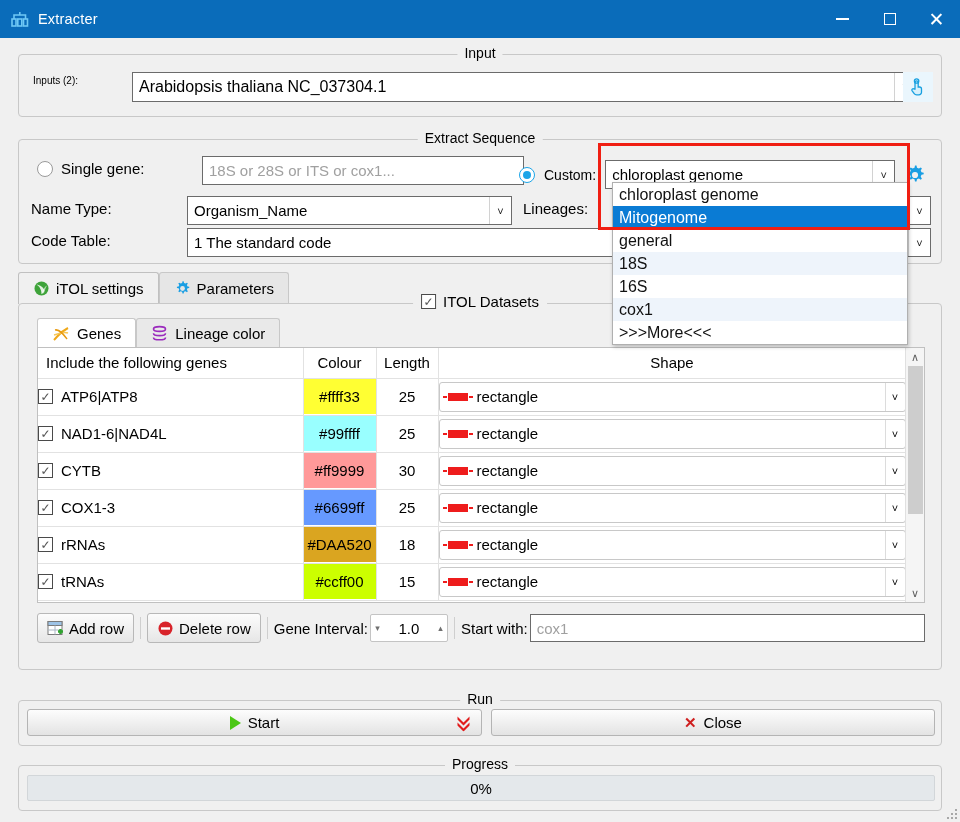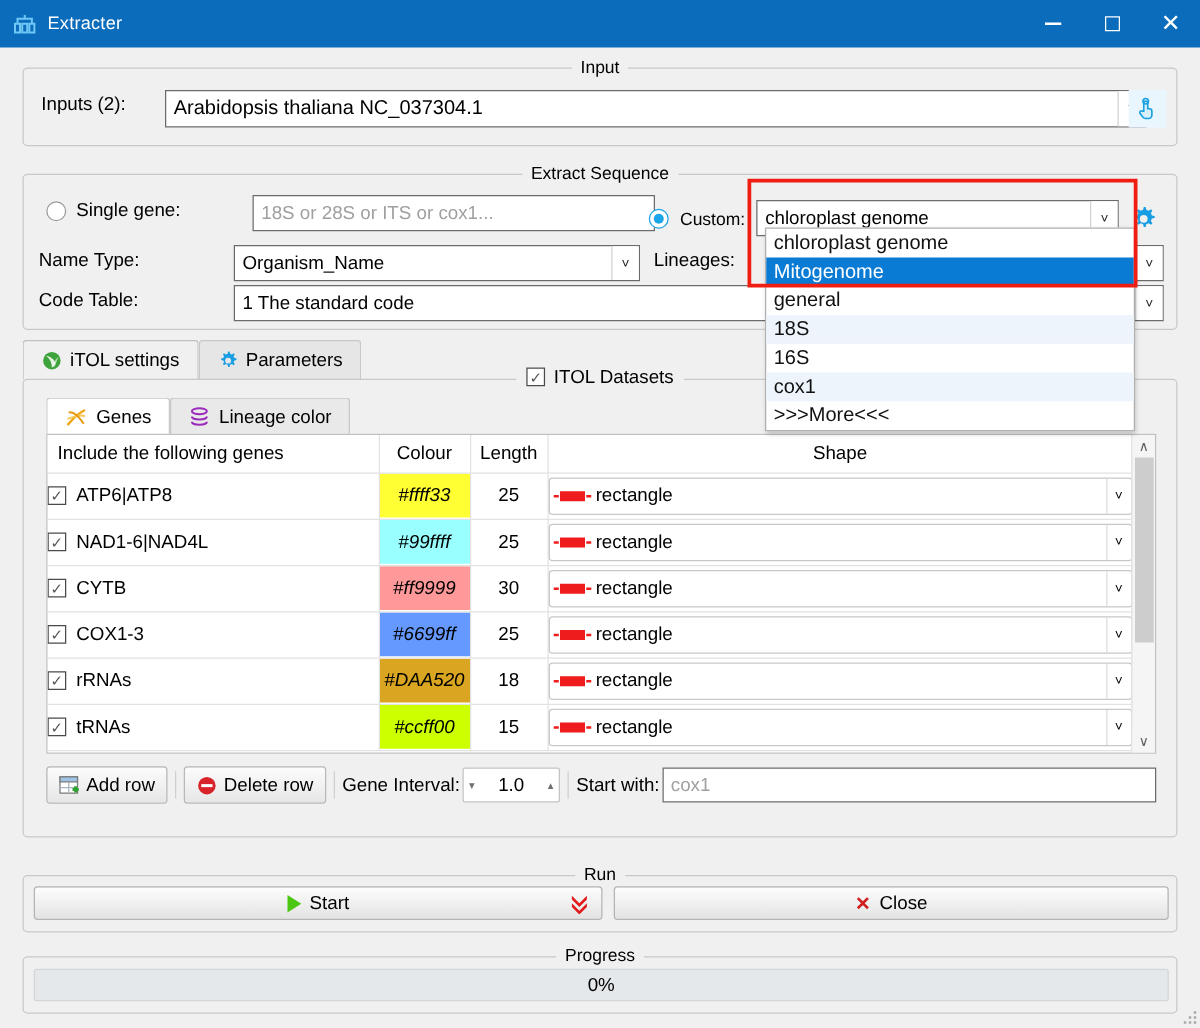--- a/index.html
+++ b/index.html
@@ -76,21 +76,21 @@
   }
   .btn3d {
     background:linear-gradient(#fdfdfd,#e3e3e3);
     border:1px solid #b4b4b4; border-radius:3px;
     display:flex;align-items:center;justify-content:center;
     font-size:15px; position:relative;
   }
 
   
   #g-input { left:18px; top:54px; width:924px; height:63px; }
-  #inputs-label { position:absolute; left:14px; top:20px; font-size:15px; }
+  #inputs-label { position:absolute; left:14px; top:20px; font-size:10px; }
   #inputs-combo { position:absolute; left:113px; top:17px; width:785px; height:30px; }
   #inputs-combo .val{font-size:16px;}
   #pick-icon {
     position:absolute; right:8px; top:17px; width:30px; height:30px;
     display:flex;align-items:center;justify-content:center;
     background:#eaf6fd;
   }
 
   
   #g-extract { left:18px; top:139px; width:924px; height:125px; }
@@ -172,21 +172,21 @@
     background:#fff; 
   }
   #gene-table th.left { text-align:left; padding-left:8px; }
   #gene-table td {
     height:37px; border-bottom:1px solid #e2e2e2; border-right:1px solid #e2e2e2;
     font-size:15px; padding:0; vertical-align:middle;
   }
   td.c-gene { padding-left:8px; }
   td.c-gene .wrap { display:flex; align-items:center; gap:8px; }
   td.c-colour { text-align:center; font-size:15px; }
-  td.c-colour .swatch { display:block; height:35px; line-height:35px;font-style:italic; }
+  td.c-colour .swatch { display:block; height:35px; line-height:35px; }
   td.c-len { text-align:center; }
   td.c-shape { padding:0 4px; }
   .shape-combo {
     height:30px; border:1px solid #c8c8c8; border-radius:3px; background:#fff;
     display:flex; align-items:center; position:relative;
   }
   .shape-combo .dash {
     width:20px;height:8px;background:#ee1c1c;margin-left:8px;flex:none;
     position:relative;
   }

